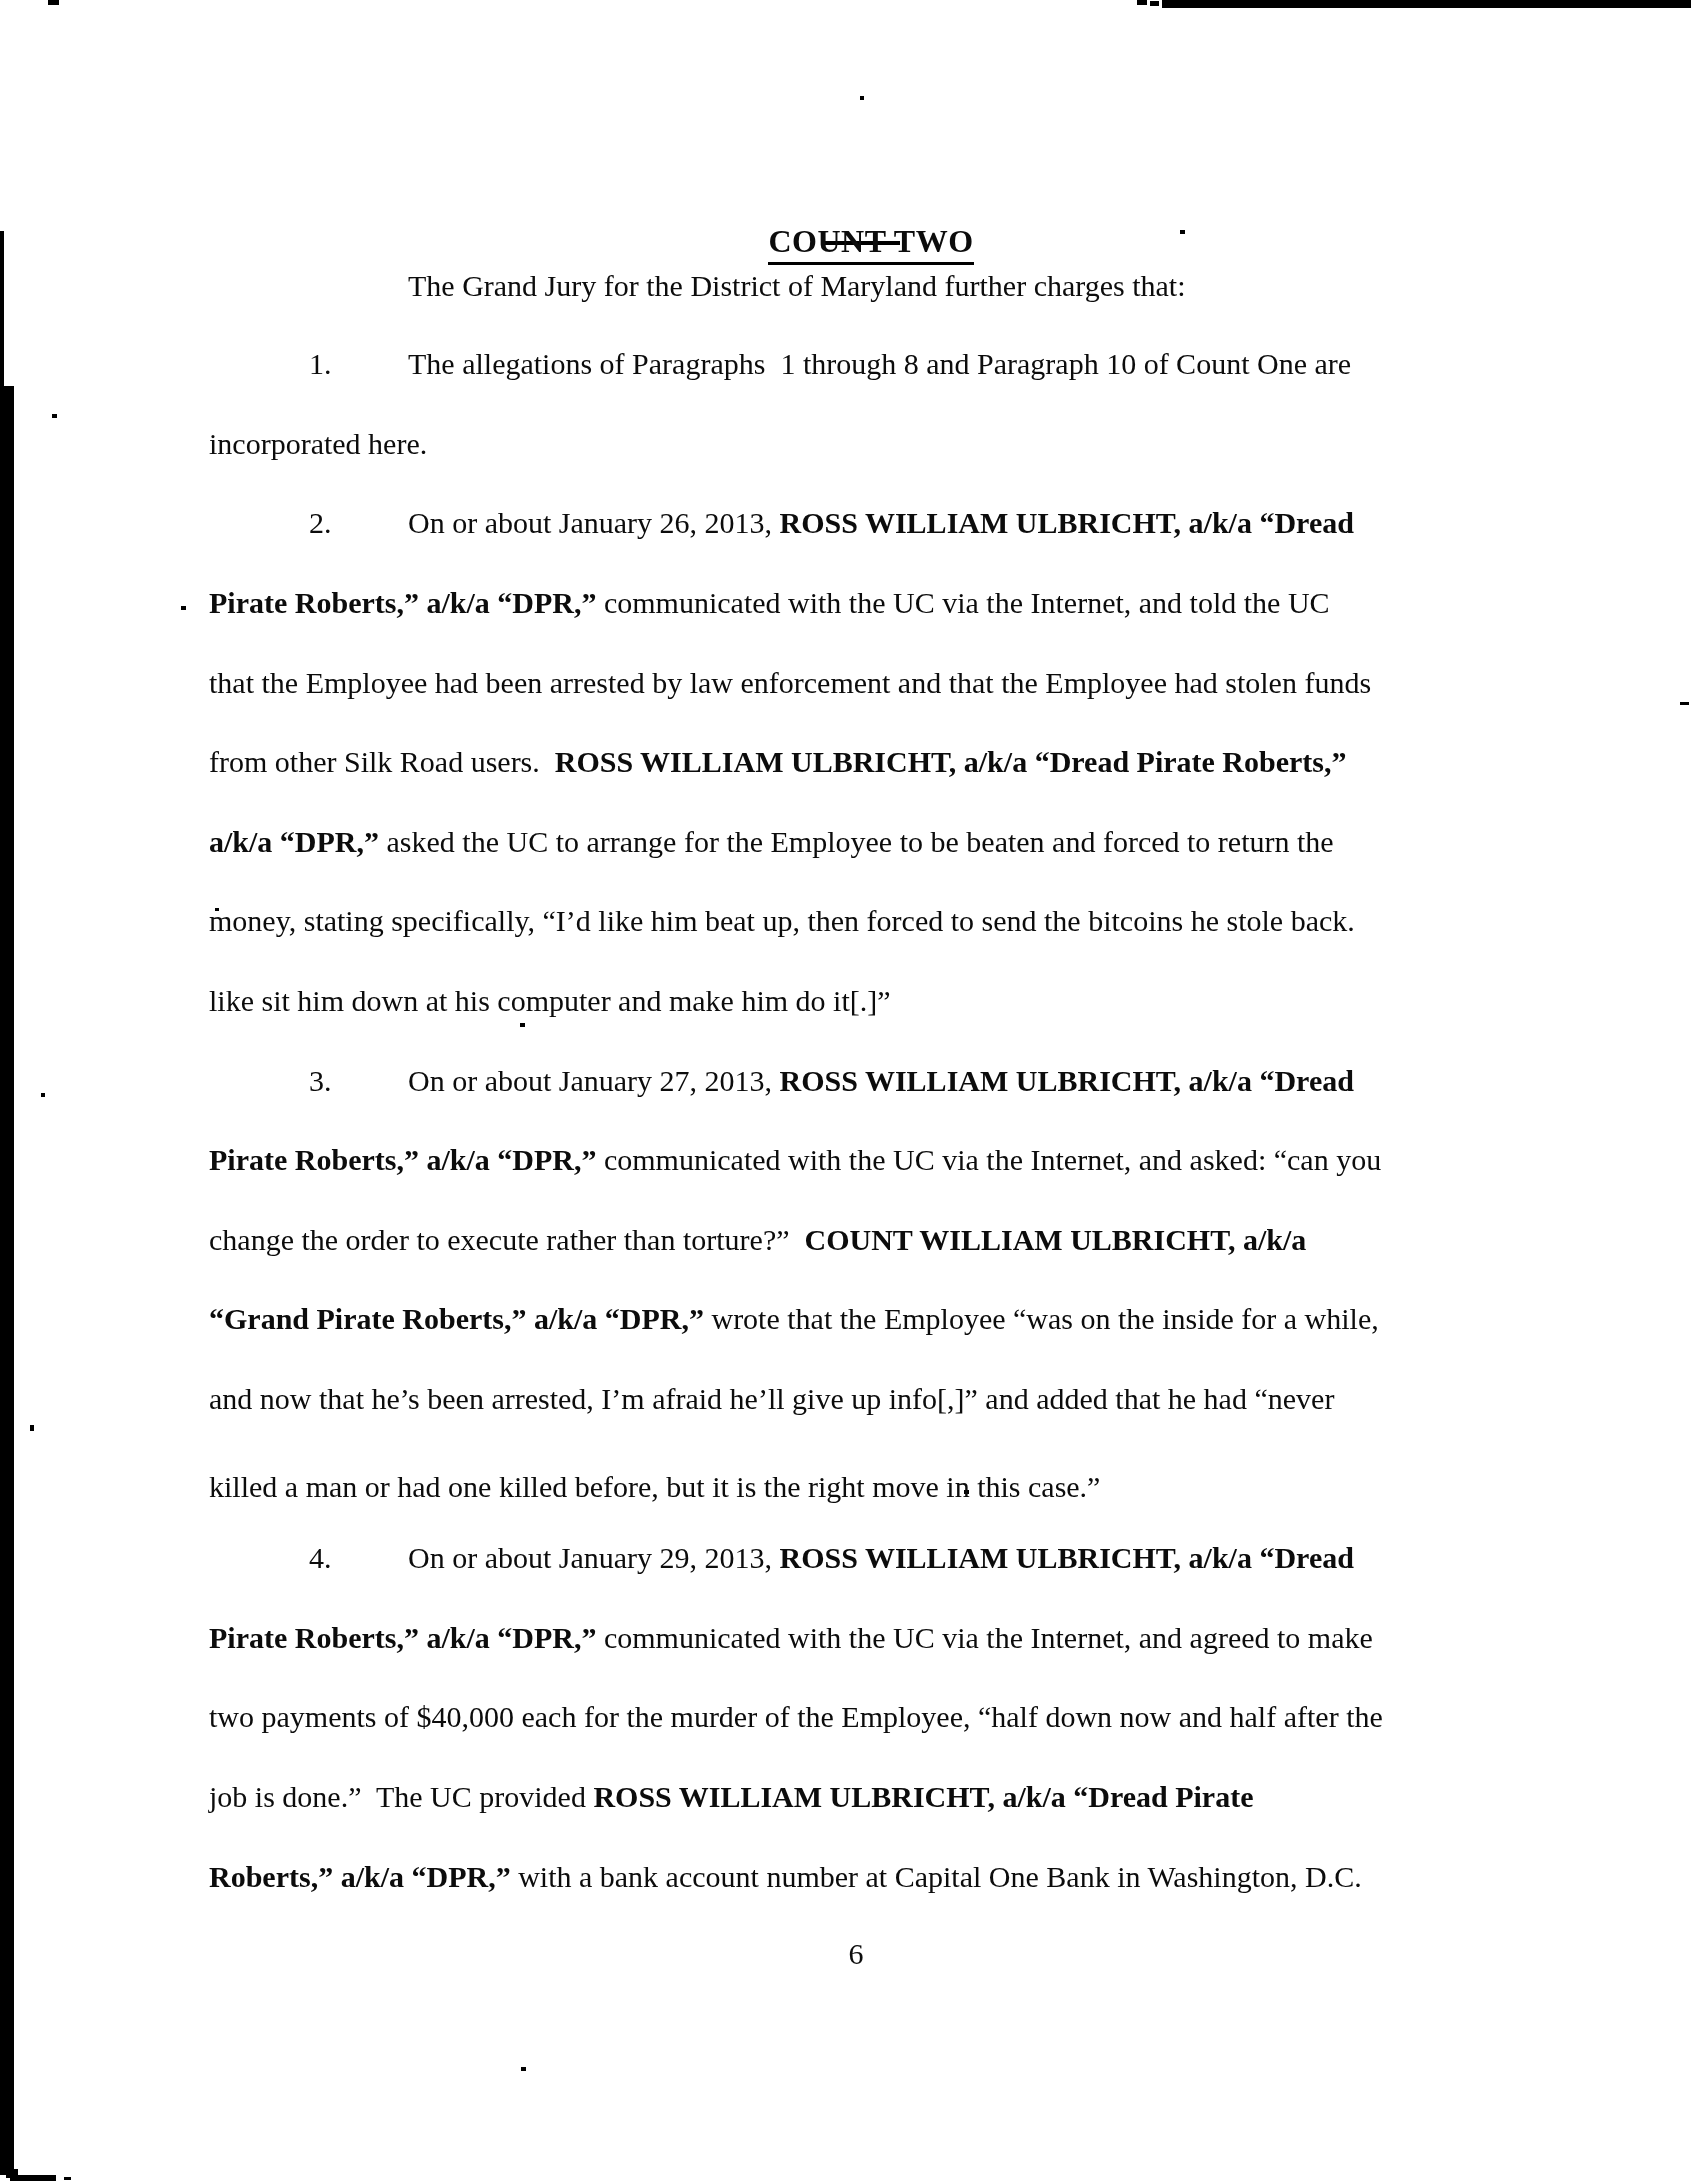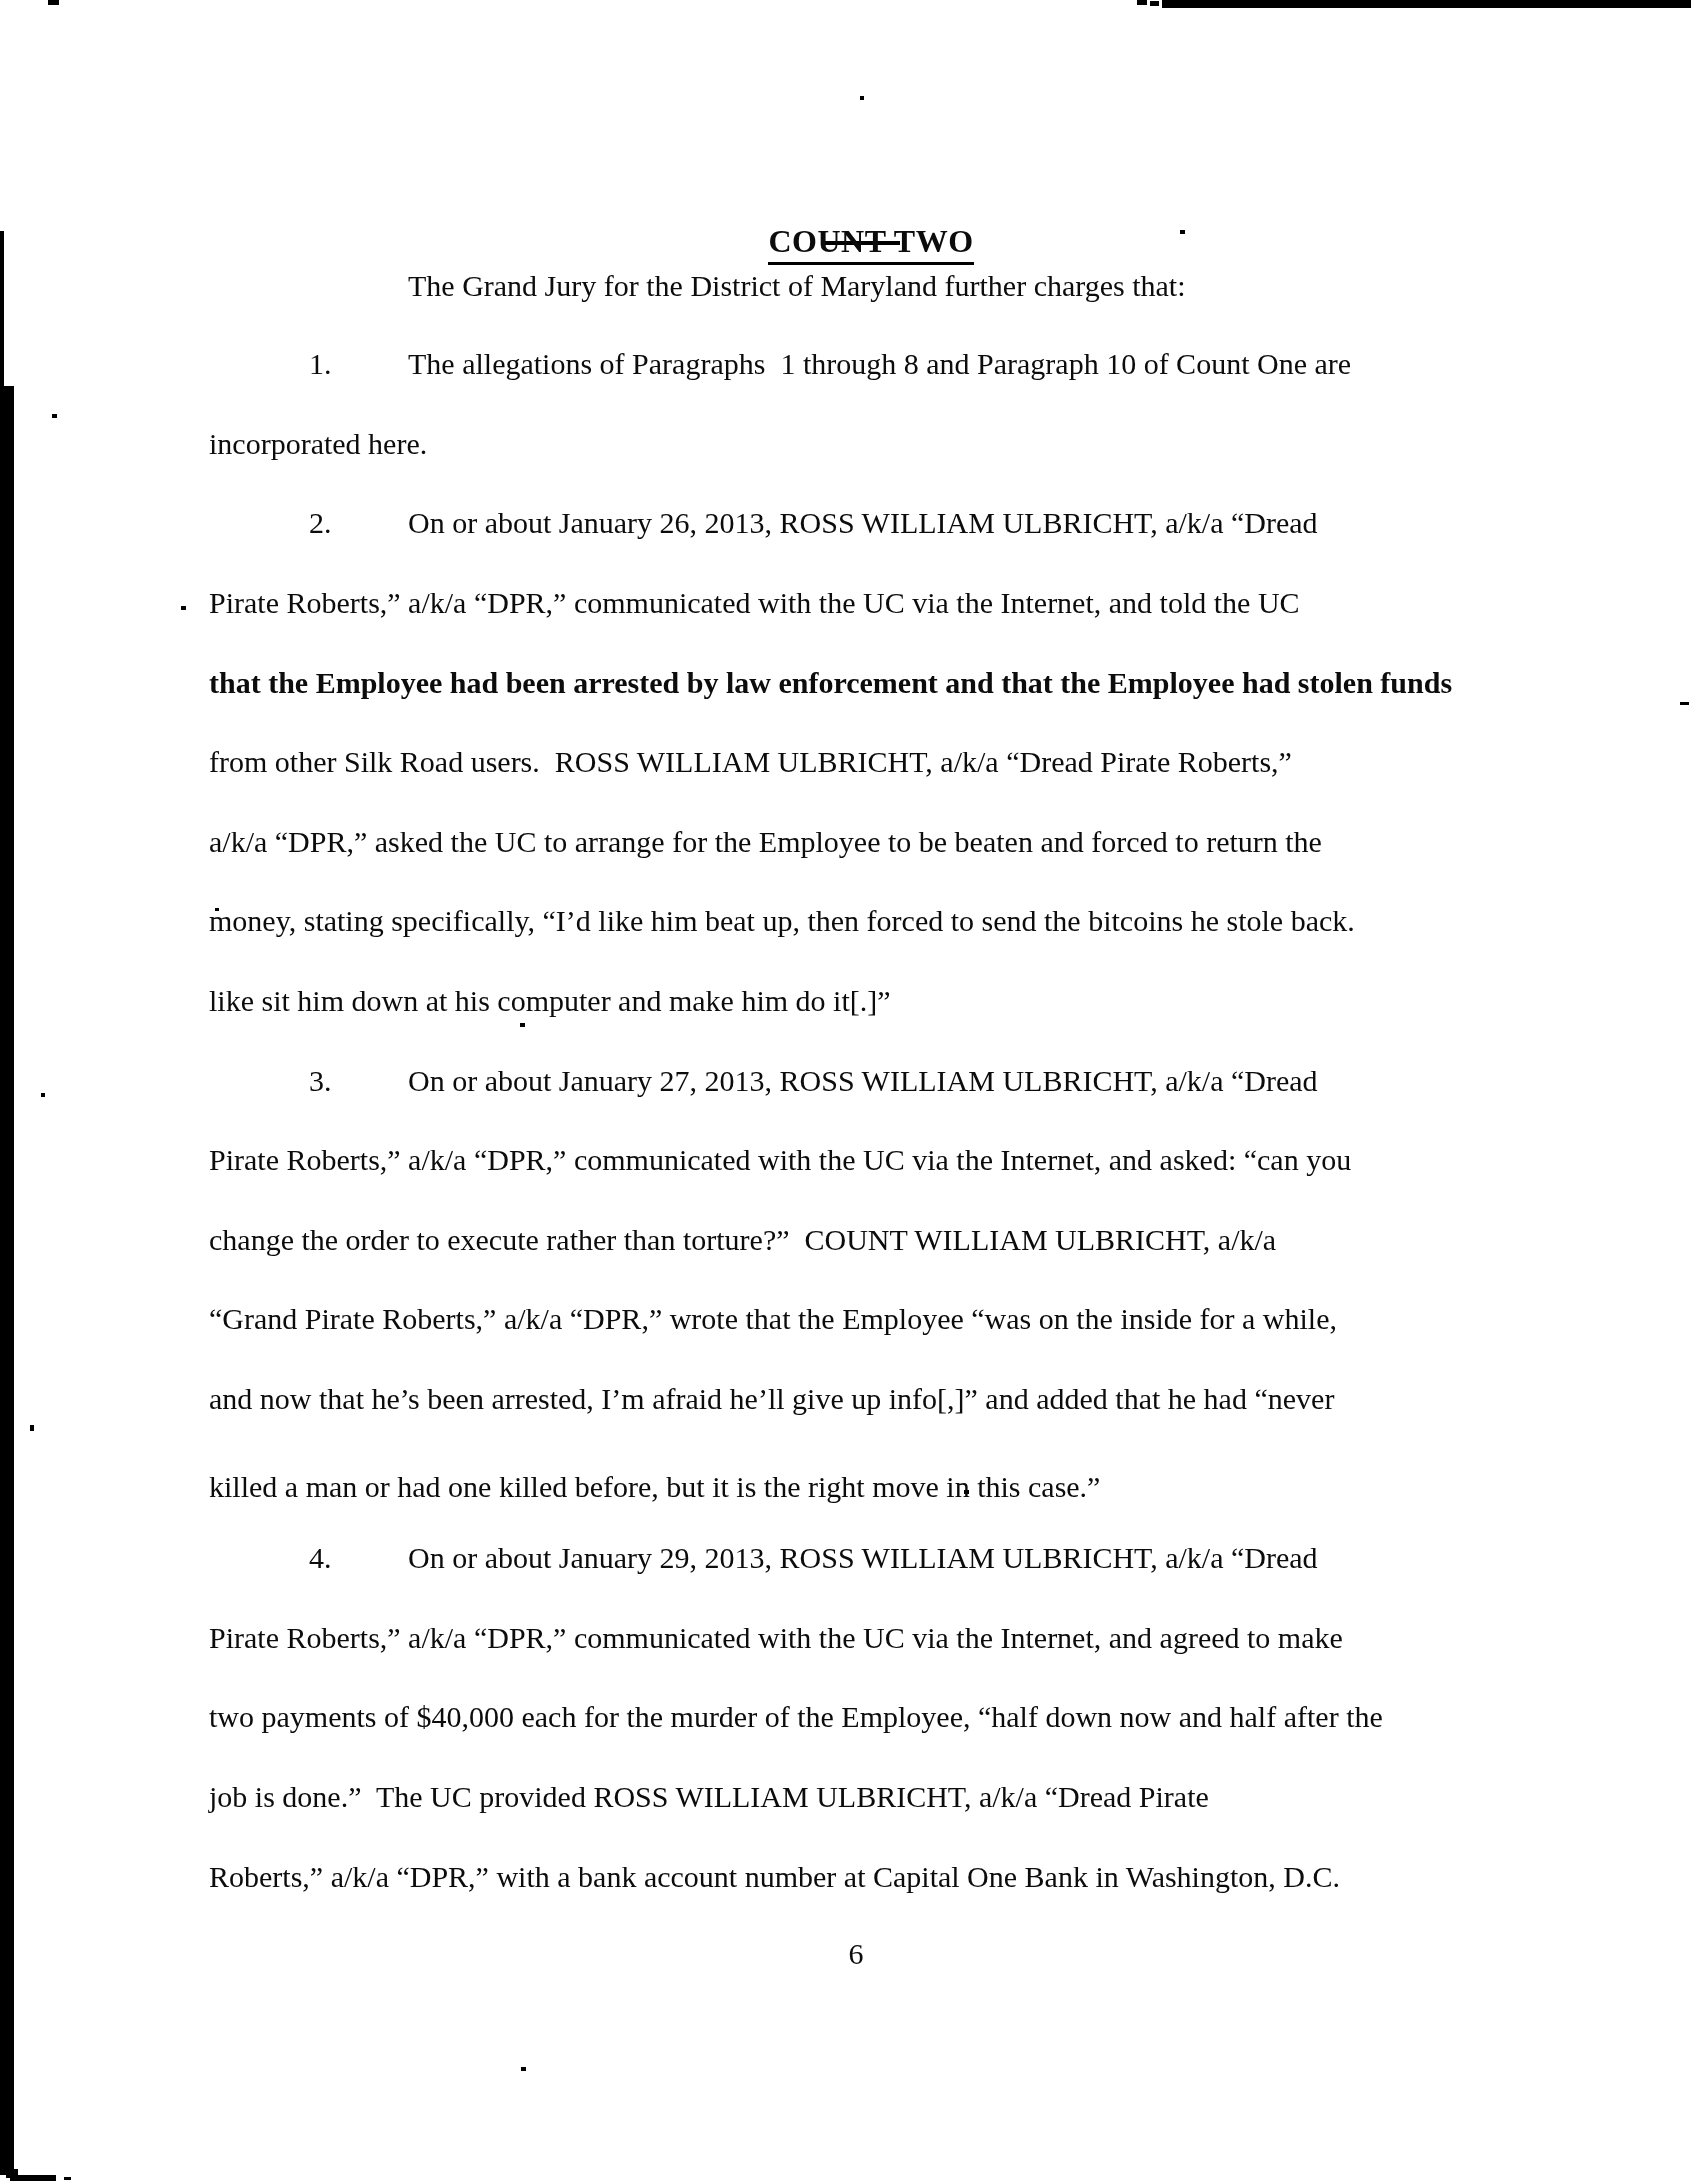--- a/index.html
+++ b/index.html
@@ -43,21 +43,21 @@
     font-size: 30px;
     line-height: 38px;
   }
   .para-num {
     position: absolute;
     left: 100px;
     white-space: pre;
   }
   .line-text { display: inline-block; }
   .line-text.indent { margin-left: 199px; }
-  .b { font-weight: normal; }
+  .b { font-weight: bold; }
   .page-number {
     position: absolute;
     top: 1937px;
     left: 0;
     width: 1692px;
     padding-left: 20px;
     box-sizing: border-box;
     text-align: center;
     font-size: 30px;
   }
@@ -93,21 +93,21 @@
   <div class="heading">
     <span class="underline">COUNT TWO</span>
   </div>
 
   <div class="text-column">
       <div class="line" style="top: 267px;"><span class="line-text indent"><span>The Grand Jury for the District of Maryland further charges that:</span></span></div>
       <div class="line" style="top: 345px;"><span class="para-num">1.</span><span class="line-text indent"><span>The allegations of Paragraphs  1 through 8 and Paragraph 10 of Count One are</span></span></div>
       <div class="line" style="top: 425px;"><span class="line-text"><span>incorporated here.</span></span></div>
       <div class="line" style="top: 504px;"><span class="para-num">2.</span><span class="line-text indent"><span>On or about January 26, 2013, </span><span class="b">ROSS WILLIAM ULBRICHT, a/k/a “Dread</span></span></div>
       <div class="line" style="top: 584px;"><span class="line-text"><span class="b">Pirate Roberts,” a/k/a “DPR,”</span><span> communicated with the UC via the Internet, and told the UC</span></span></div>
-      <div class="line" style="top: 664px; font-weight: bold;"><span class="line-text"><span>that the Employee had been arrested by law enforcement and that the Employee had stolen funds</span></span></div>
+      <div class="line" style="top: 664px;"><span class="line-text"><span>that the Employee had been arrested by law enforcement and that the Employee had stolen funds</span></span></div>
       <div class="line" style="top: 743px;"><span class="line-text"><span>from other Silk Road users.  </span><span class="b">ROSS WILLIAM ULBRICHT, a/k/a “Dread Pirate Roberts,”</span></span></div>
       <div class="line" style="top: 902px;"><span class="line-text"><span>money, stating specifically, “I’d like him beat up, then forced to send the bitcoins he stole back.</span></span></div>
       <div class="line" style="top: 823px;"><span class="line-text"><span class="b">a/k/a “DPR,”</span><span> asked the UC to arrange for the Employee to be beaten and forced to return the</span></span></div>
       <div class="line" style="top: 982px;"><span class="line-text"><span>like sit him down at his computer and make him do it[.]”</span></span></div>
       <div class="line" style="top: 1062px;"><span class="para-num">3.</span><span class="line-text indent"><span>On or about January 27, 2013, </span><span class="b">ROSS WILLIAM ULBRICHT, a/k/a “Dread</span></span></div>
       <div class="line" style="top: 1141px;"><span class="line-text"><span class="b">Pirate Roberts,” a/k/a “DPR,”</span><span> communicated with the UC via the Internet, and asked: “can you</span></span></div>
       <div class="line" style="top: 1221px;"><span class="line-text"><span>change the order to execute rather than torture?”  </span><span class="b">COUNT WILLIAM ULBRICHT, a/k/a</span></span></div>
       <div class="line" style="top: 1300px;"><span class="line-text"><span class="b">“Grand Pirate Roberts,” a/k/a “DPR,”</span><span> wrote that the Employee “was on the inside for a while,</span></span></div>
       <div class="line" style="top: 1380px;"><span class="line-text"><span>and now that he’s been arrested, I’m afraid he’ll give up info[,]” and added that he had “never</span></span></div>
       <div class="line" style="top: 1460px; margin-top: 8px;"><span class="line-text"><span>killed a man or had one killed before, but it is the right move in this case.”</span></span></div>

